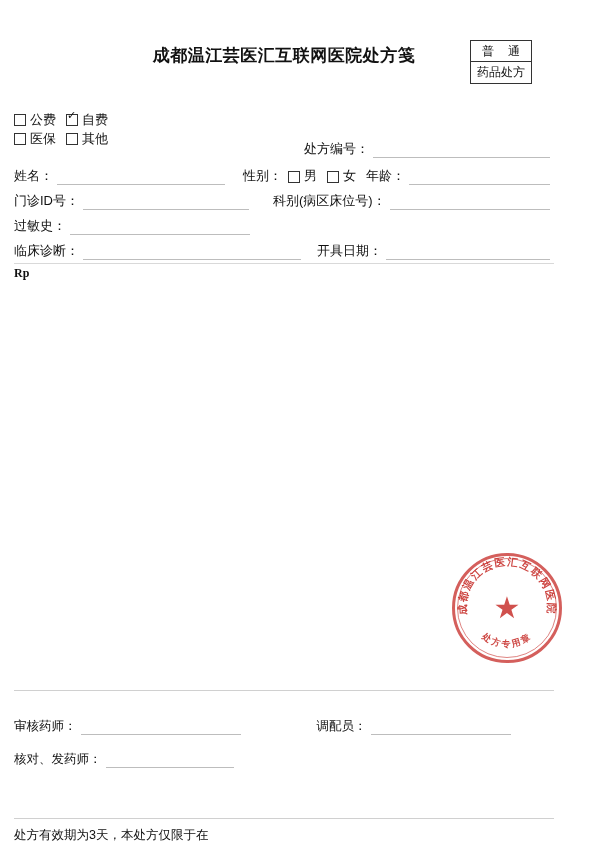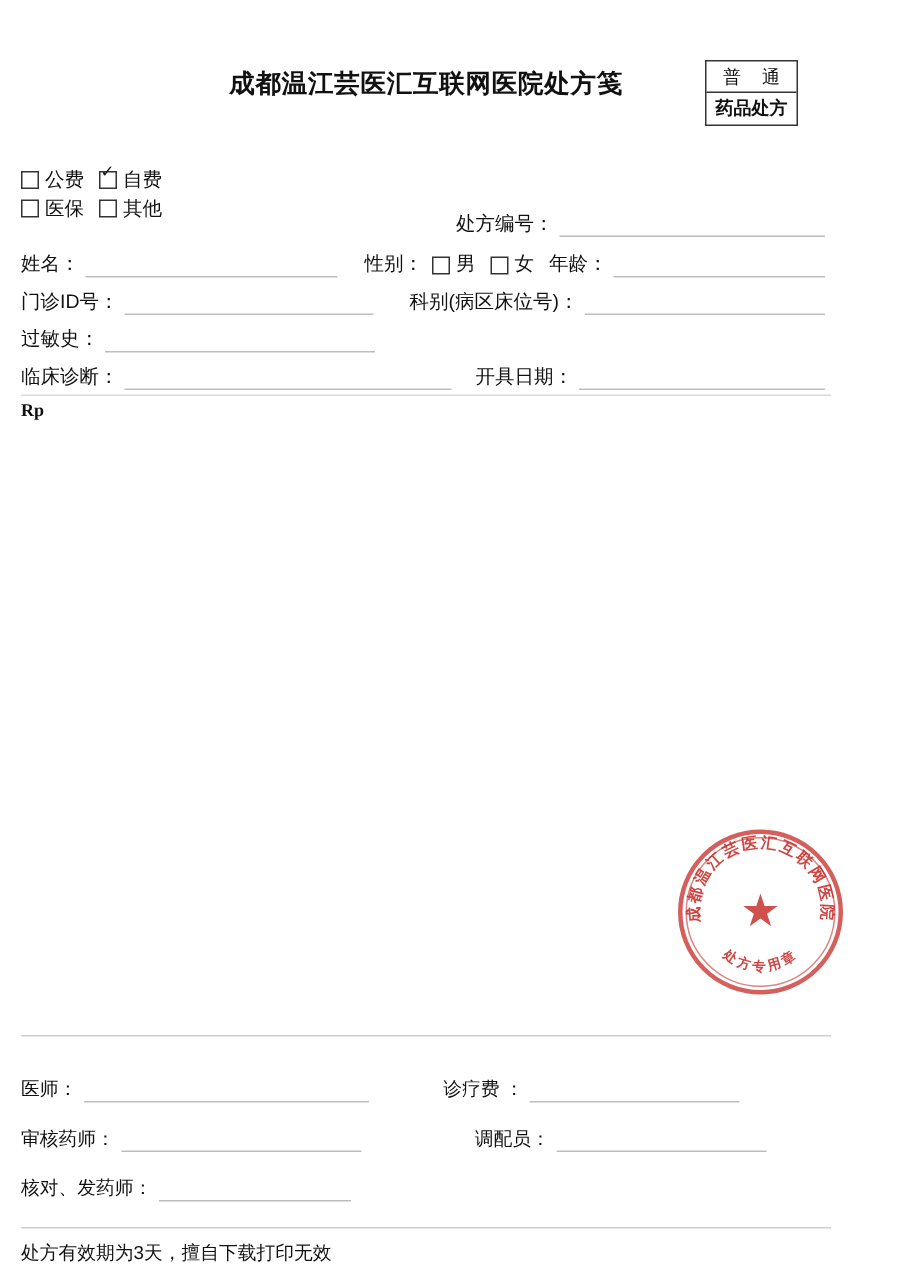--- a/index.html
+++ b/index.html
@@ -52,21 +52,21 @@
   }
   .rx-type-box .row1 {
     display: flex;
     justify-content: space-around;
     padding: 0 4px;
     border-bottom: 1px solid #333;
     padding-bottom: 2px;
   }
   .rx-type-box .row2 {
     padding-top: 2px;
-    font-weight: bold;
+    font-weight: normal;
   }
 
   
   .payment-block {
     position: absolute;
     left: 14px;
     top: 110px;
     font-size: 13px;
     line-height: 19px;
   }
@@ -348,30 +348,20 @@
           <textPath href="#botArc" startOffset="50%" text-anchor="middle">处方专用章</textPath>
         </text>
       </svg>
     </div>
     <div class="star">★</div>
   </div>
 
   <div class="hr one"></div>
 
   <div class="sign-block">
-    <div class="srow">
-      <span class="scell">
-        <span class="lbl">医师：</span>
-        <span class="ln"></span>
-      </span>
-      <span class="scell right">
-        <span class="lbl">诊疗费 ：</span>
-        <span class="ln"></span>
-      </span>
-    </div>
 
     <div class="srow">
       <span class="scell">
         <span class="lbl">审核药师：</span>
         <span class="ln" style="width:160px;"></span>
       </span>
       <span class="scell right" style="margin-left:72px;">
         <span class="lbl">调配员：</span>
         <span class="ln"></span>
       </span>
@@ -379,15 +369,15 @@
 
     <div class="srow">
       <span class="scell">
         <span class="lbl">核对、发药师：</span>
         <span class="ln" style="width:128px;"></span>
       </span>
     </div>
   </div>
 
   <div class="hr two"></div>
-  <div class="valid-note">处方有效期为3天，擅自下载打印无效</div>
+  <div class="valid-note">处方有效期为3天，本处方仅限于在</div>
 
 </div>
 
 </body></html>

